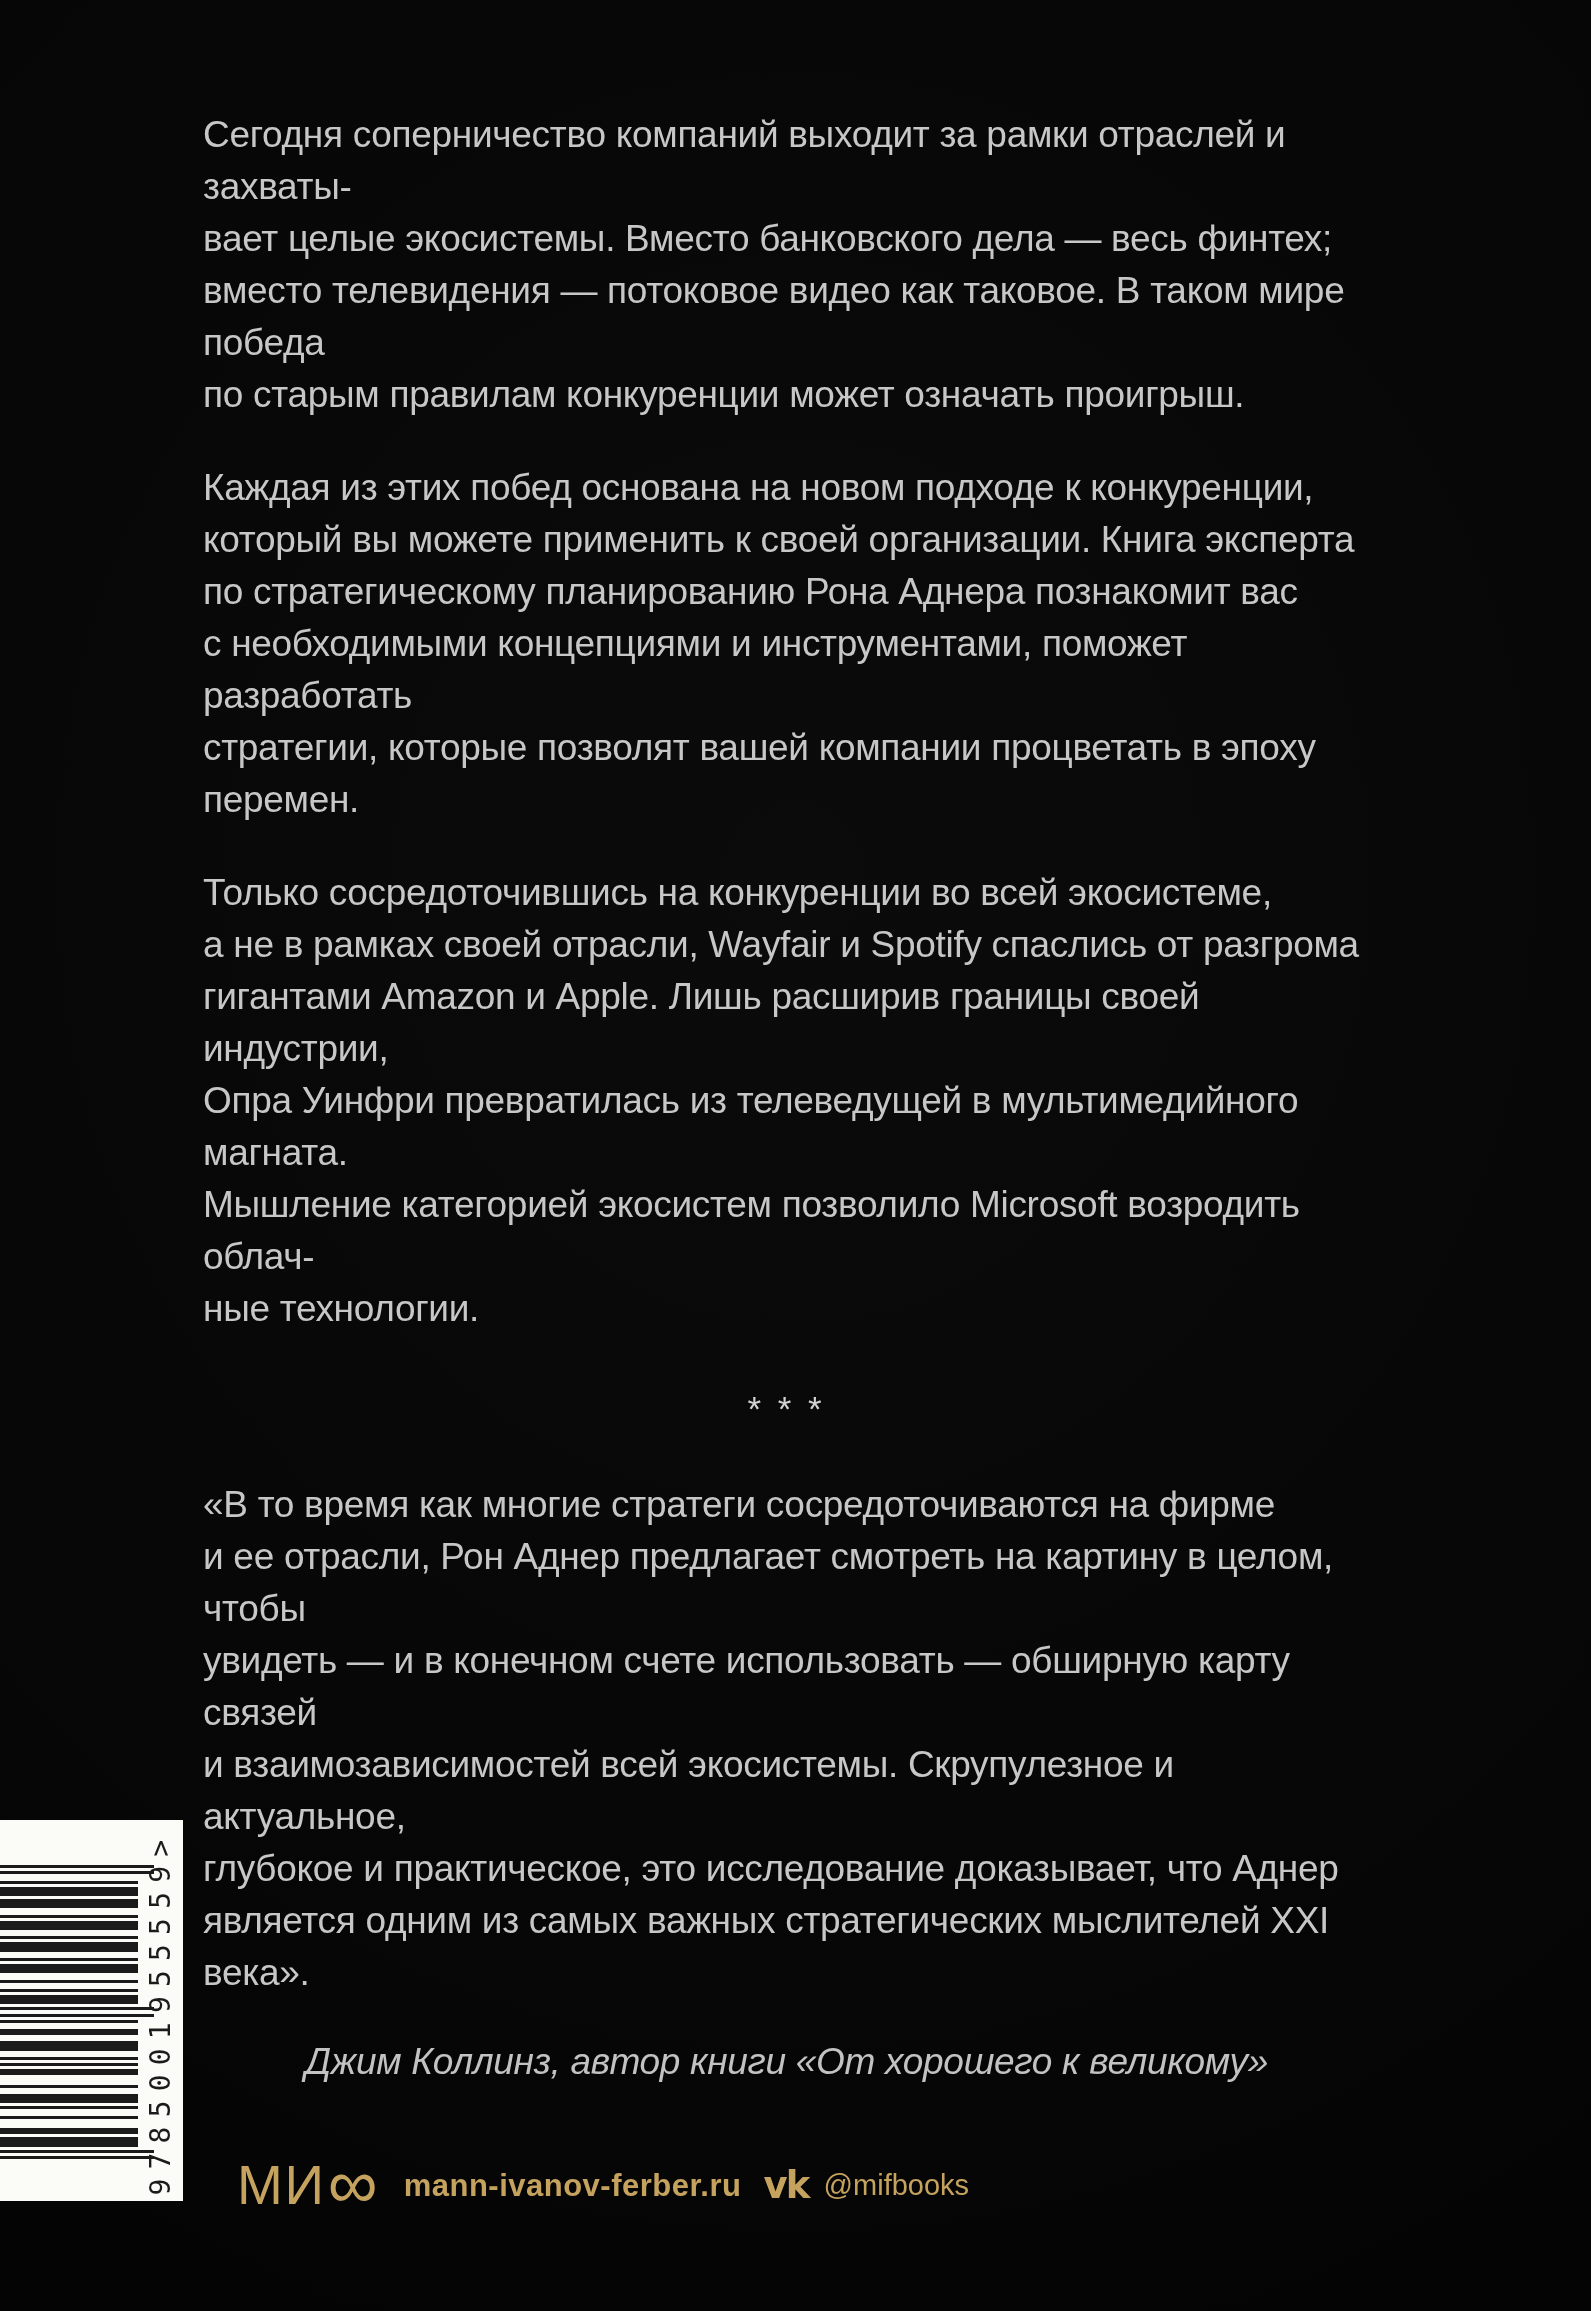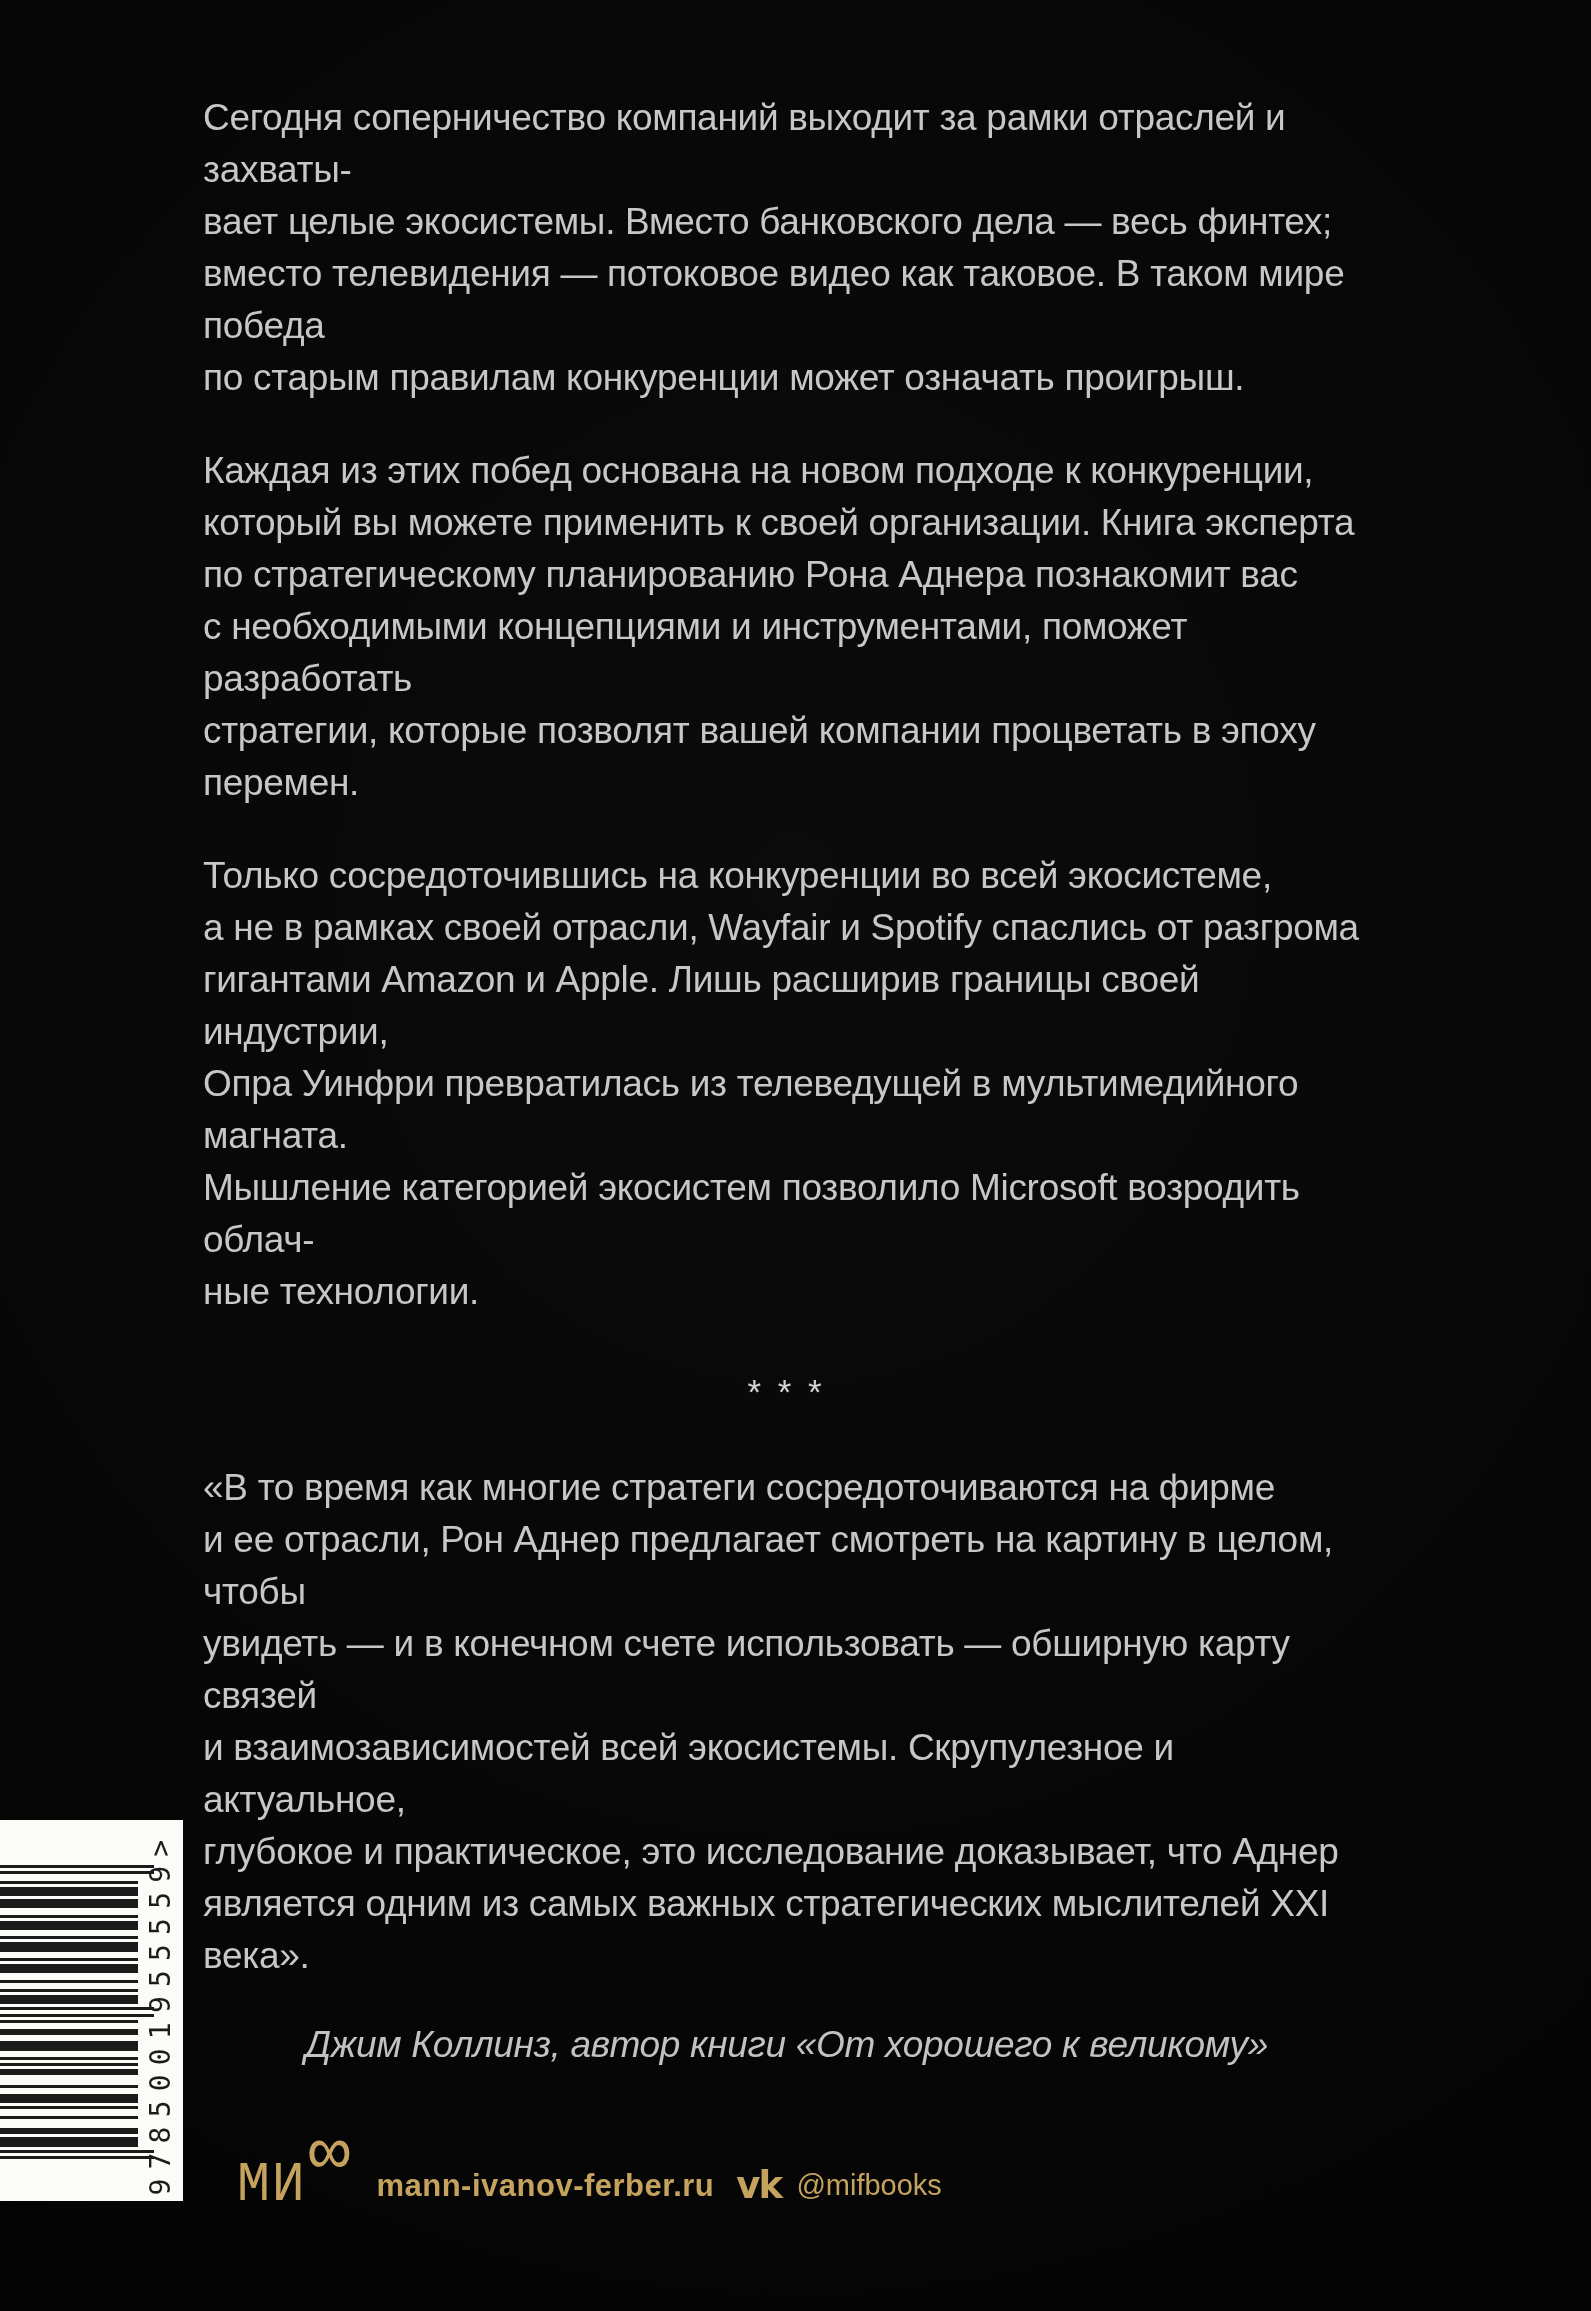--- a/index.html
+++ b/index.html
@@ -7,21 +7,21 @@
     width:1591px;height:2311px;position:relative;overflow:hidden;
     background:#060606;
     font-family:"Liberation Sans","DejaVu Sans",sans-serif;
   }
   .page{
     position:absolute;inset:0;
     background:radial-gradient(ellipse 120% 90% at 50% 38%, #0b0b0b 0%, #050505 70%, #010101 100%);
   }
   
   .copy{
-    position:absolute;left:203px;top:92px;width:1163px;
+    position:absolute;left:203px;top:109px;width:1163px;
     color:#c7c7c7;font-size:37px;line-height:52px;letter-spacing:-0.3px;
   }
   .para{margin:0 0 41px 0;white-space:pre-line;}
   .stars{
     margin:48px 0 44px 0;height:52px;line-height:52px;
     text-align:center;color:#d2d2d2;font-size:35px;
     letter-spacing:16.6px;padding-left:16.6px;
   }
   .quote{margin-bottom:0;}
   .attribution{
@@ -44,21 +44,21 @@
   .bc-digits{
     position:absolute;left:5.5px;top:144px;
     font-family:"DejaVu Sans Mono","Liberation Mono",monospace;
     font-size:28px;color:#1b1b1b;letter-spacing:9.2px;white-space:nowrap;
   }
   
   .footer{
     position:absolute;left:237px;top:2153px;height:65px;
     display:flex;align-items:center;color:#c5a35e;
   }
-  .mif-logo{display:flex;align-items:flex-start;font-family:Liberation Mono, monospace;}
+  .mif-logo{display:flex;align-items:center;font-family:Liberation Sans, sans-serif;}
   .mif-mi{font-size:55px;letter-spacing:1.8px;line-height:1;}
   .mif-inf{font-size:70px;line-height:0;position:relative;top:-1.8px;margin-left:1.8px;}
   .site{margin-left:26px;font-size:31px;letter-spacing:0.5px;font-weight:bold;}
   .vk-icon{
     margin-left:22px;font-weight:700;font-size:37px;line-height:1;
     letter-spacing:-1.8px;font-family:"DejaVu Sans",sans-serif;
   }
   .handle{margin-left:15px;font-size:29px;}
 </style>
 </head>

